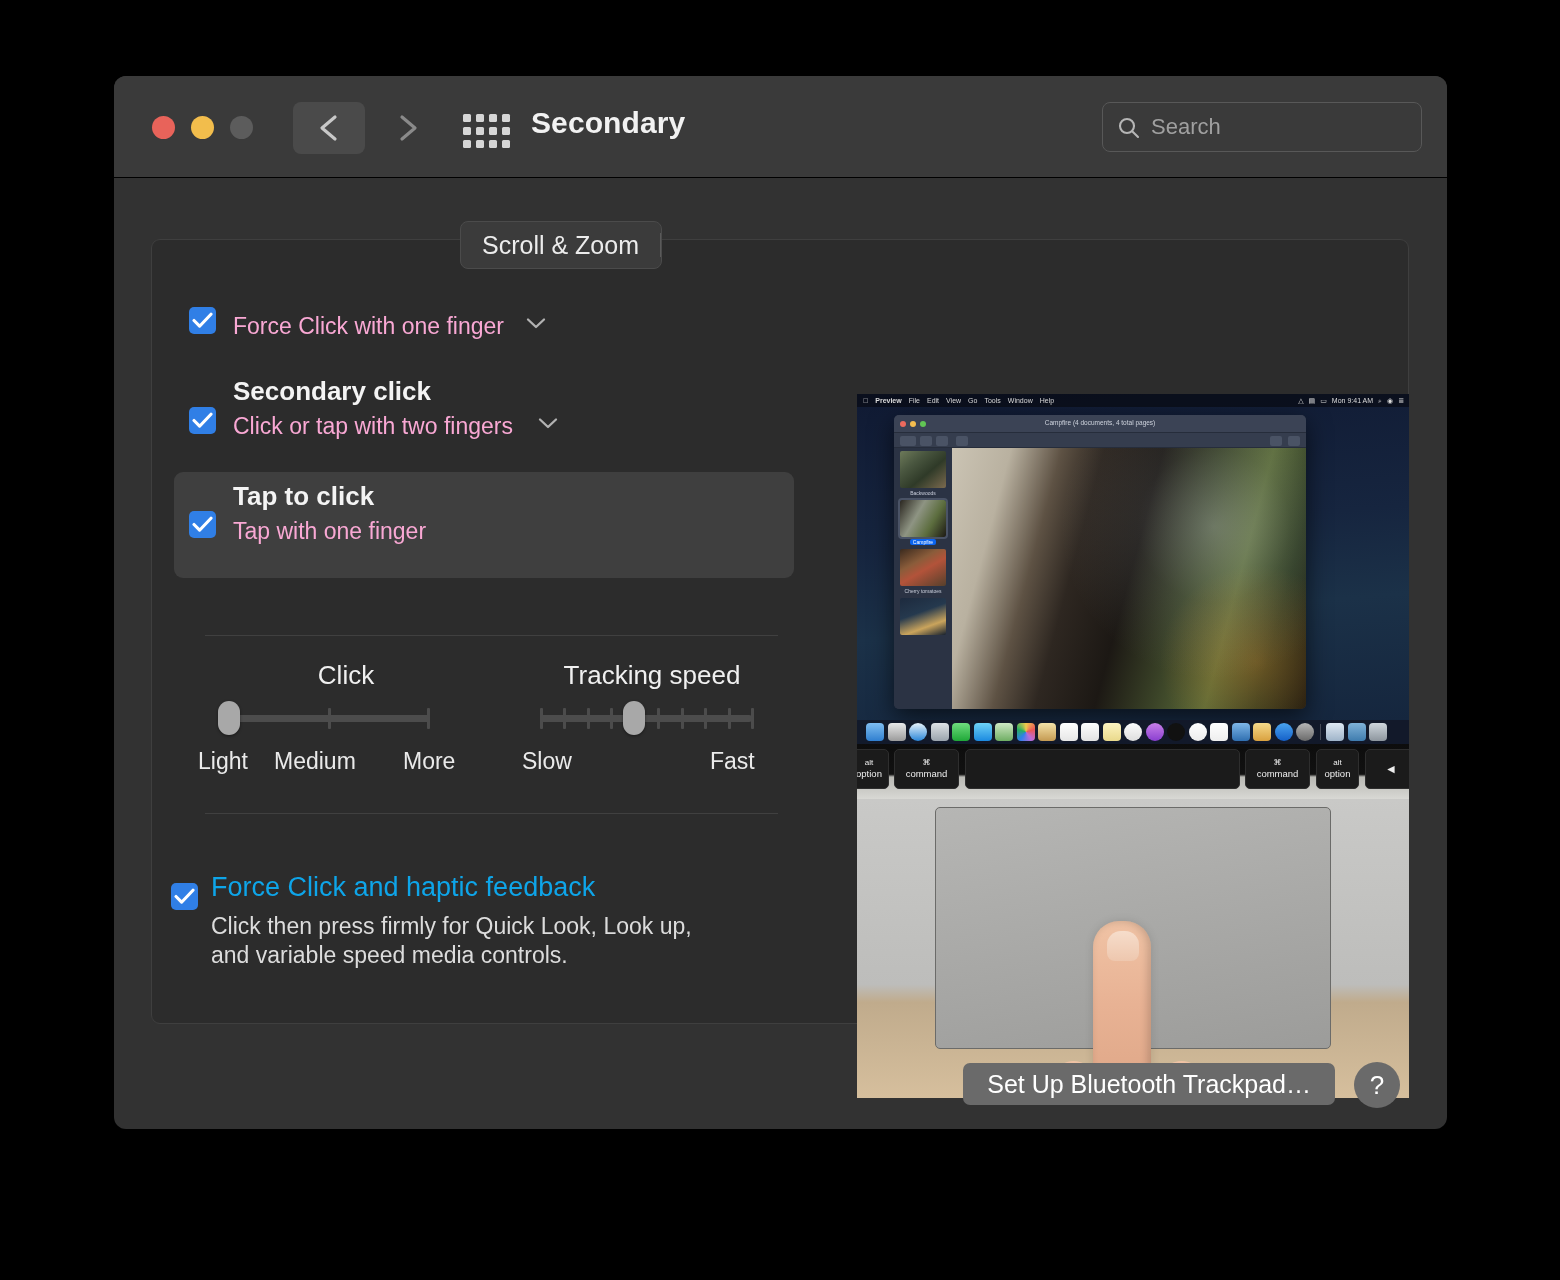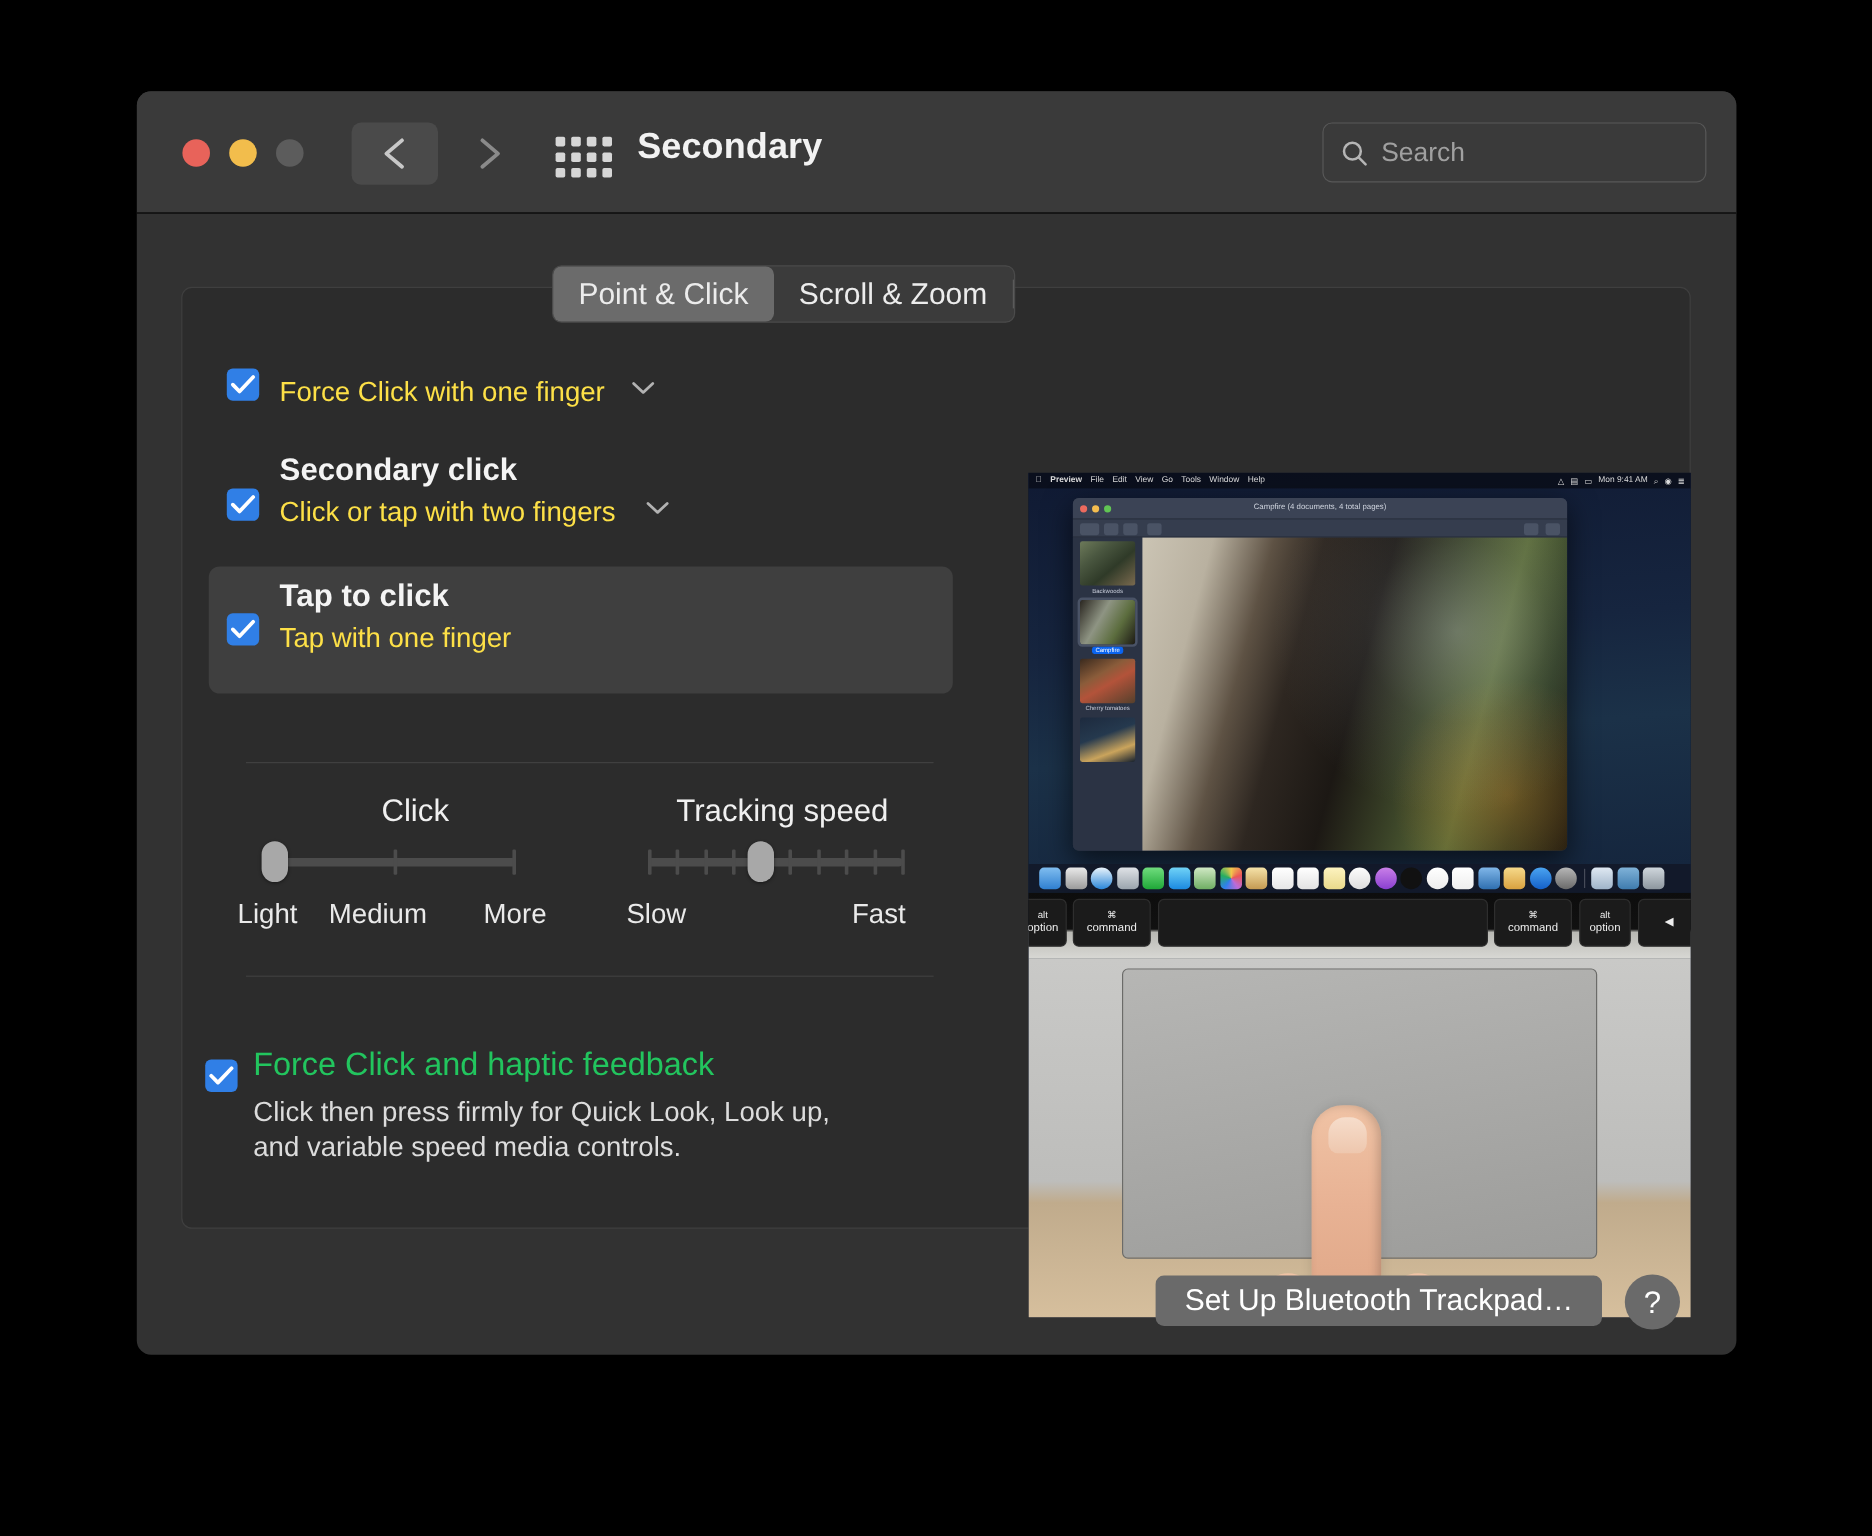--- a/index.html
+++ b/index.html
@@ -133,21 +133,21 @@
   }
   .cbx svg { position: absolute; left: 3px; top: 4px; }
 
   .opt-title {
     position: absolute;
     font-size: 26px; font-weight: bold; color: #f4f4f4;
     white-space: nowrap;
   }
   .opt-sub {
     position: absolute;
-    font-size: 23px; color: #fde047;
+    font-size: 23px; color: #f9a8d4;
     white-space: nowrap;
   }
   .chev {
     position: absolute;
     display: inline-block;
   }
 
   
   .hr {
     position: absolute; left: 53px; width: 573px;
@@ -363,21 +363,20 @@
     <div id="search-wrap">
       <svg id="search-icon" width="24" height="24" viewBox="0 0 24 24">
         <circle cx="10" cy="10" r="7" fill="none" stroke="#b5b5b5" stroke-width="2.1"></circle>
         <line x1="15.2" y1="15.2" x2="21" y2="21" stroke="#b5b5b5" stroke-width="2.1" stroke-linecap="round"></line>
       </svg>
       <input id="search-input" type="text" placeholder="Search" style="">
     </div>
   </div>
 
   <div id="tabbar">
-    <div class="tab active">Point &amp; Click</div>
     <div class="tab">Scroll &amp; Zoom</div>
     <div class="tab-sep"></div>
   </div>
 
   <div id="panel">
 
     <div id="left-col">
 
       <div class="opt-row" style="top:40px; height:82px;">
         <div class="cbx" style="left:15px; top:27px;">
@@ -451,21 +450,21 @@
         <div class="endlabel" style="left:198px;">Fast</div>
       </div>
 
       <div class="hr" style="top:573px;"></div>
 
       <div class="cbx" id="fc-cbx" style="left:19px; top:643px;">
         <svg width="21" height="19" viewBox="0 0 21 19">
           <path d="M2 9.5 L7.6 15.2 L19 3.2" fill="none" stroke="#fff" stroke-width="3.1" stroke-linecap="round" stroke-linejoin="round"></path>
         </svg>
       </div>
-      <div style="position:absolute; left:59px; top:632px; font-size:27px; color:#22c55e; white-space:nowrap;">Force Click and haptic feedback</div>
+      <div style="position:absolute; left:59px; top:632px; font-size:27px; color:#0ea5e9; white-space:nowrap;">Force Click and haptic feedback</div>
       <div class="fc-desc" style="top:673px;">Click then press firmly for Quick Look, Look up,</div>
       <div class="fc-desc" style="top:702px;">and variable speed media controls.</div>
     </div>
 
     <div id="preview">
 
       <div id="pv-screen">
 
         <div id="pv-menubar">
           <div class="mb-left">

